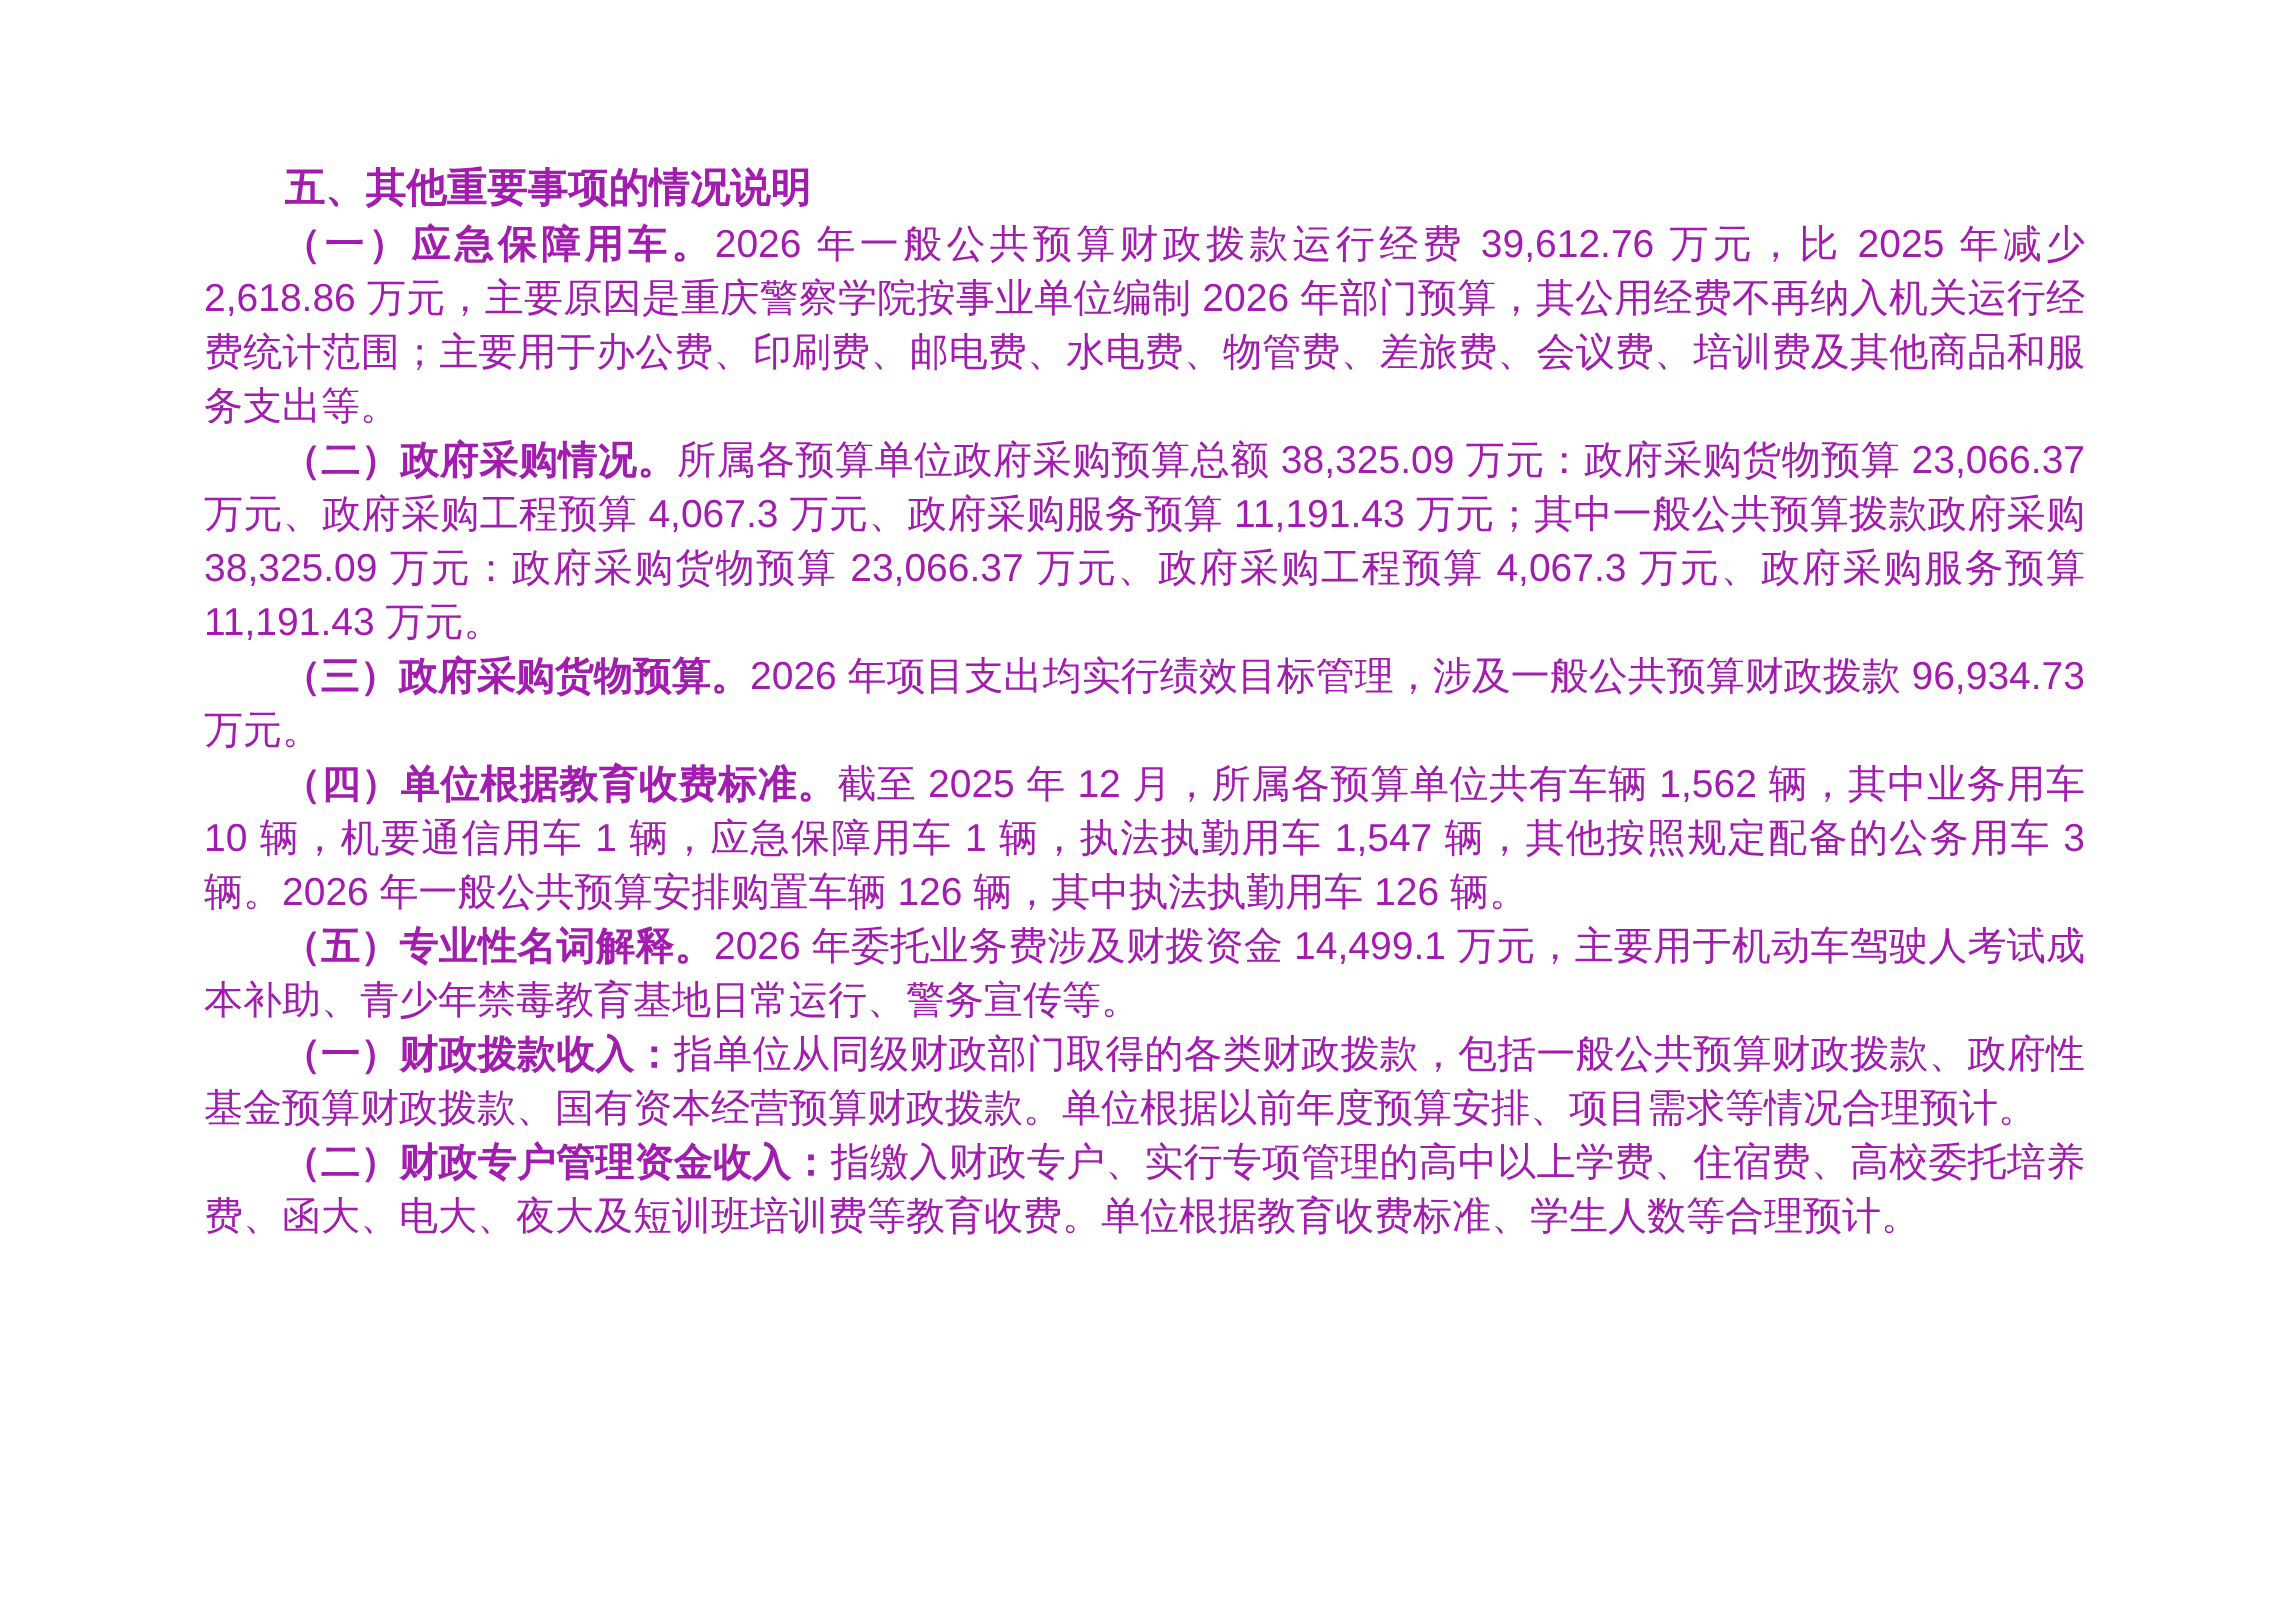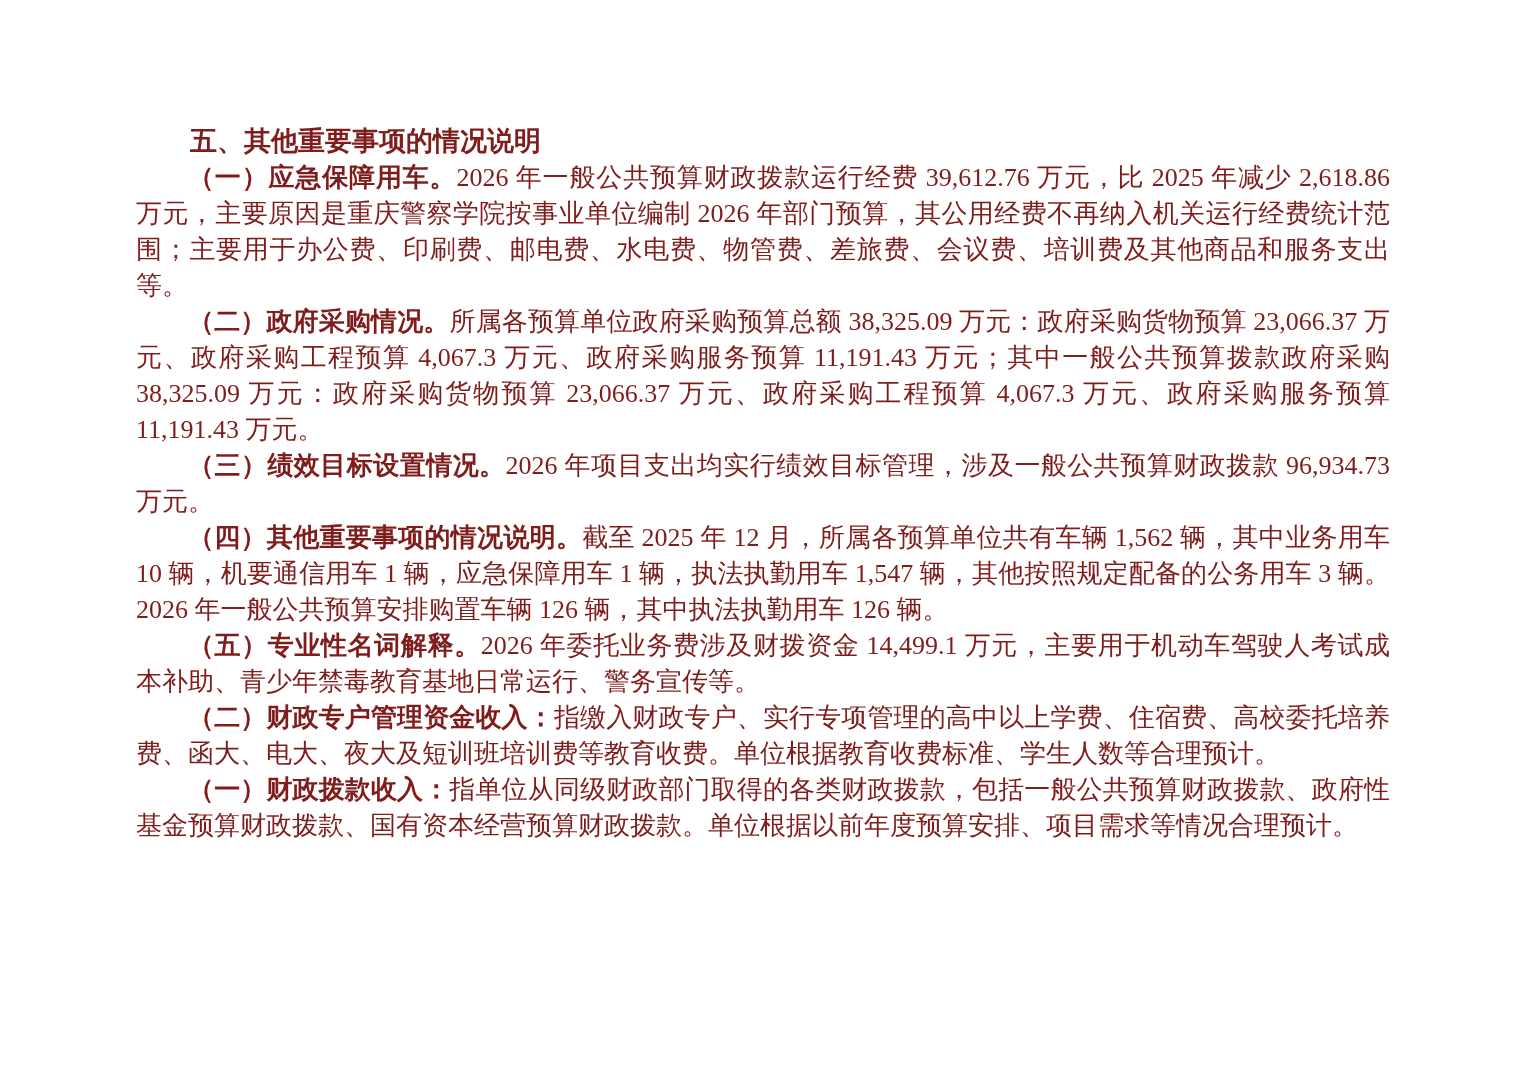--- a/index.html
+++ b/index.html
@@ -10,24 +10,24 @@
   .page {
     position: relative;
     width: 1520px;
     height: 1074px;
     background: #ffffff;
     overflow: hidden;
   }
   .content {
     position: absolute;
     left: 136px;
-    top: 122px;
+    top: 106px;
     width: 1254px;
-    color: #7f1d1d;
-    font-family: Liberation Serif, serif;
+    color: #a21caf;
+    font-family: Liberation Sans, sans-serif;
     font-size: 26px;
     line-height: 36px;
     text-align: justify;
     text-justify: inter-character;
   }
   .content .section-heading {
     margin: 0;
     font-size: 27px;
     font-weight: bold;
     text-indent: 2em;
@@ -46,26 +46,26 @@
 
 <div class="page">
   <div class="content">
 
     <h2 class="section-heading">五、其他重要事项的情况说明</h2>
 
     <p><span class="lead">（一）应急保障用车。</span><span>2026 年一般公共预算财政拨款运行经费 39,612.76 万元，比 2025 年减少 2,618.86 万元，主要原因是重庆警察学院按事业单位编制 2026 年部门预算，其公用经费不再纳入机关运行经费统计范围；主要用于办公费、印刷费、邮电费、水电费、物管费、差旅费、会议费、培训费及其他商品和服务支出等。</span></p>
 
     <p><span class="lead">（二）政府采购情况。</span><span>所属各预算单位政府采购预算总额 38,325.09 万元：政府采购货物预算 23,066.37 万元、政府采购工程预算 4,067.3 万元、政府采购服务预算 11,191.43 万元；其中一般公共预算拨款政府采购 38,325.09 万元：政府采购货物预算 23,066.37 万元、政府采购工程预算 4,067.3 万元、政府采购服务预算 11,191.43 万元。</span></p>
 
-    <p><span class="lead">（三）绩效目标设置情况。</span><span>2026 年项目支出均实行绩效目标管理，涉及一般公共预算财政拨款 96,934.73 万元。</span></p>
+    <p><span class="lead">（三）政府采购货物预算。</span><span>2026 年项目支出均实行绩效目标管理，涉及一般公共预算财政拨款 96,934.73 万元。</span></p>
 
-    <p><span class="lead">（四）其他重要事项的情况说明。</span><span>截至 2025 年 12 月，所属各预算单位共有车辆 1,562 辆，其中业务用车 10 辆，机要通信用车 1 辆，应急保障用车 1 辆，执法执勤用车 1,547 辆，其他按照规定配备的公务用车 3 辆。2026 年一般公共预算安排购置车辆 126 辆，其中执法执勤用车 126 辆。</span></p>
+    <p><span class="lead">（四）单位根据教育收费标准。</span><span>截至 2025 年 12 月，所属各预算单位共有车辆 1,562 辆，其中业务用车 10 辆，机要通信用车 1 辆，应急保障用车 1 辆，执法执勤用车 1,547 辆，其他按照规定配备的公务用车 3 辆。2026 年一般公共预算安排购置车辆 126 辆，其中执法执勤用车 126 辆。</span></p>
 
     <p><span class="lead">（五）专业性名词解释。</span><span>2026 年委托业务费涉及财拨资金 14,499.1 万元，主要用于机动车驾驶人考试成本补助、青少年禁毒教育基地日常运行、警务宣传等。</span></p>
 
 
+    <p><span class="lead">（一）财政拨款收入：</span><span>指单位从同级财政部门取得的各类财政拨款，包括一般公共预算财政拨款、政府性基金预算财政拨款、国有资本经营预算财政拨款。单位根据以前年度预算安排、项目需求等情况合理预计。</span></p>
+
     <p><span class="lead">（二）财政专户管理资金收入：</span><span>指缴入财政专户、实行专项管理的高中以上学费、住宿费、高校委托培养费、函大、电大、夜大及短训班培训费等教育收费。单位根据教育收费标准、学生人数等合理预计。</span></p>
-
-    <p><span class="lead">（一）财政拨款收入：</span><span>指单位从同级财政部门取得的各类财政拨款，包括一般公共预算财政拨款、政府性基金预算财政拨款、国有资本经营预算财政拨款。单位根据以前年度预算安排、项目需求等情况合理预计。</span></p>
 
 
   </div>
 </div>
 
 </body></html>

